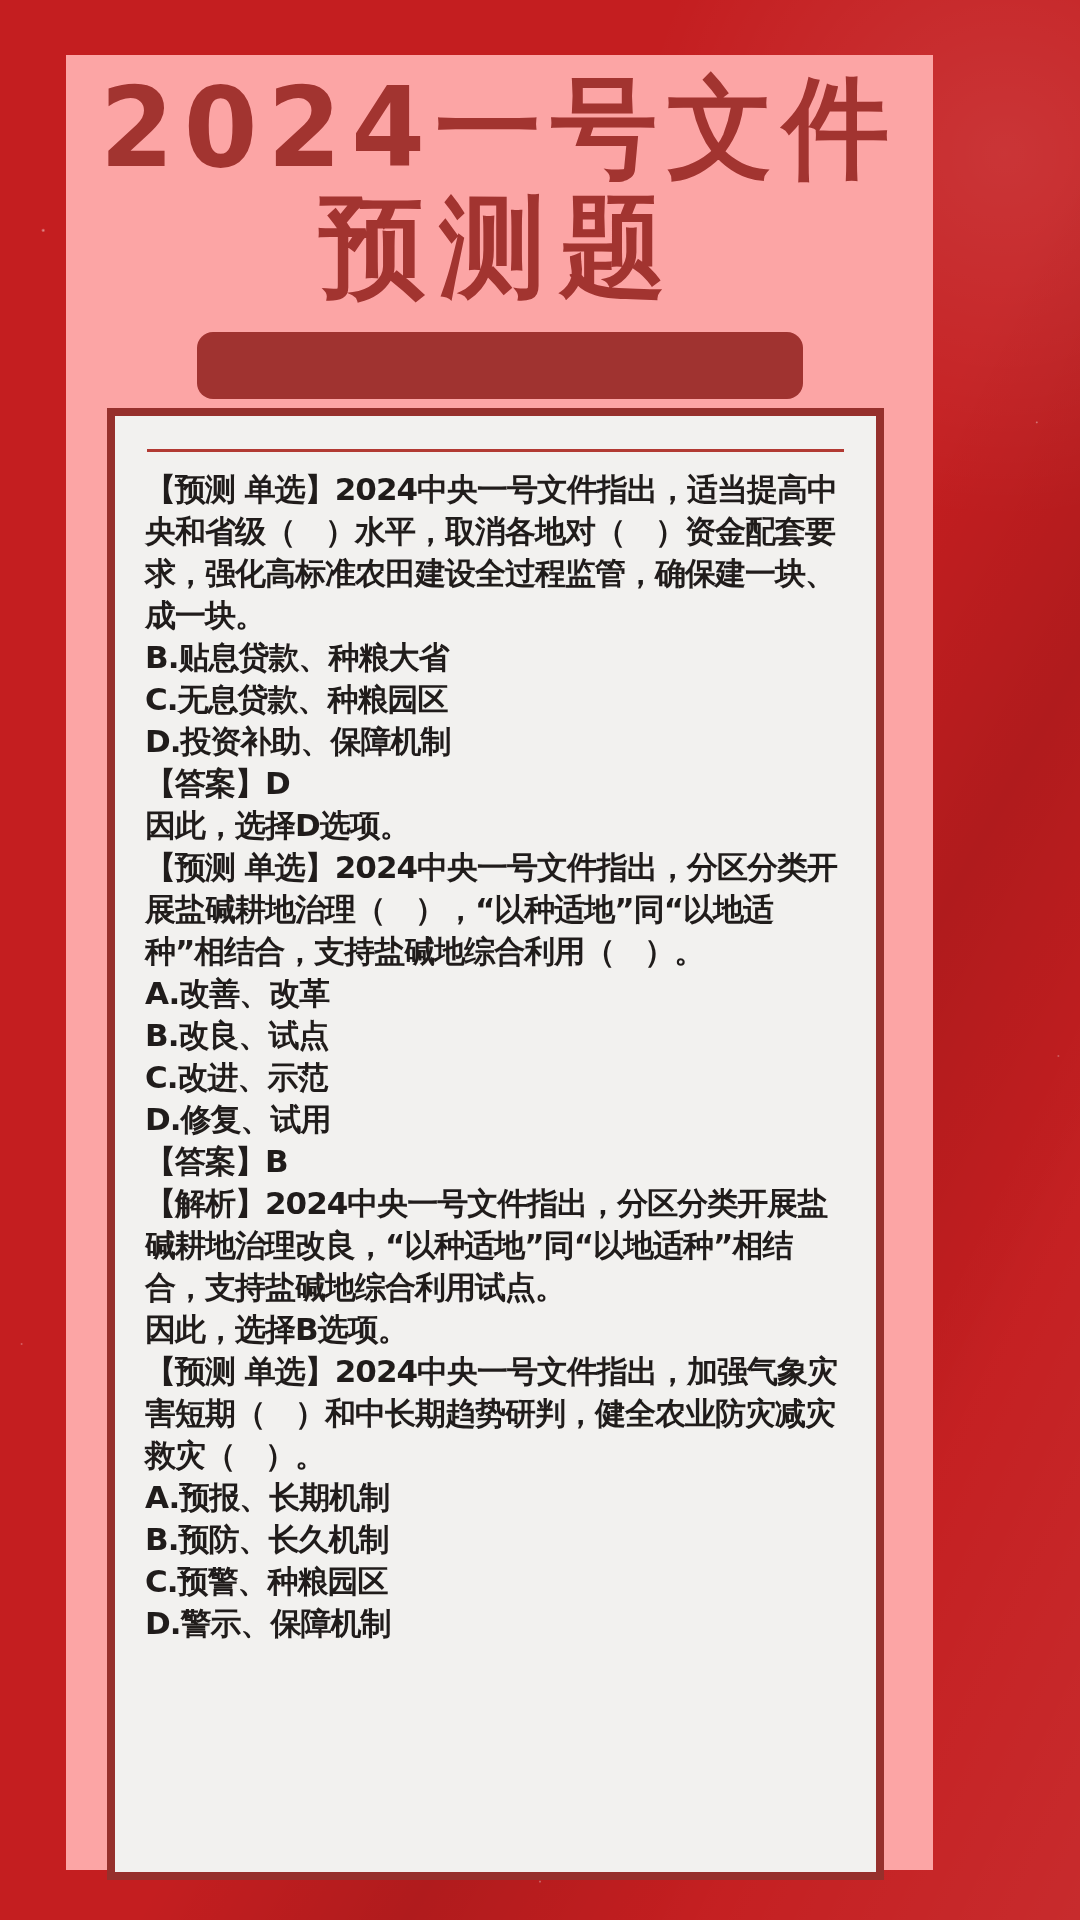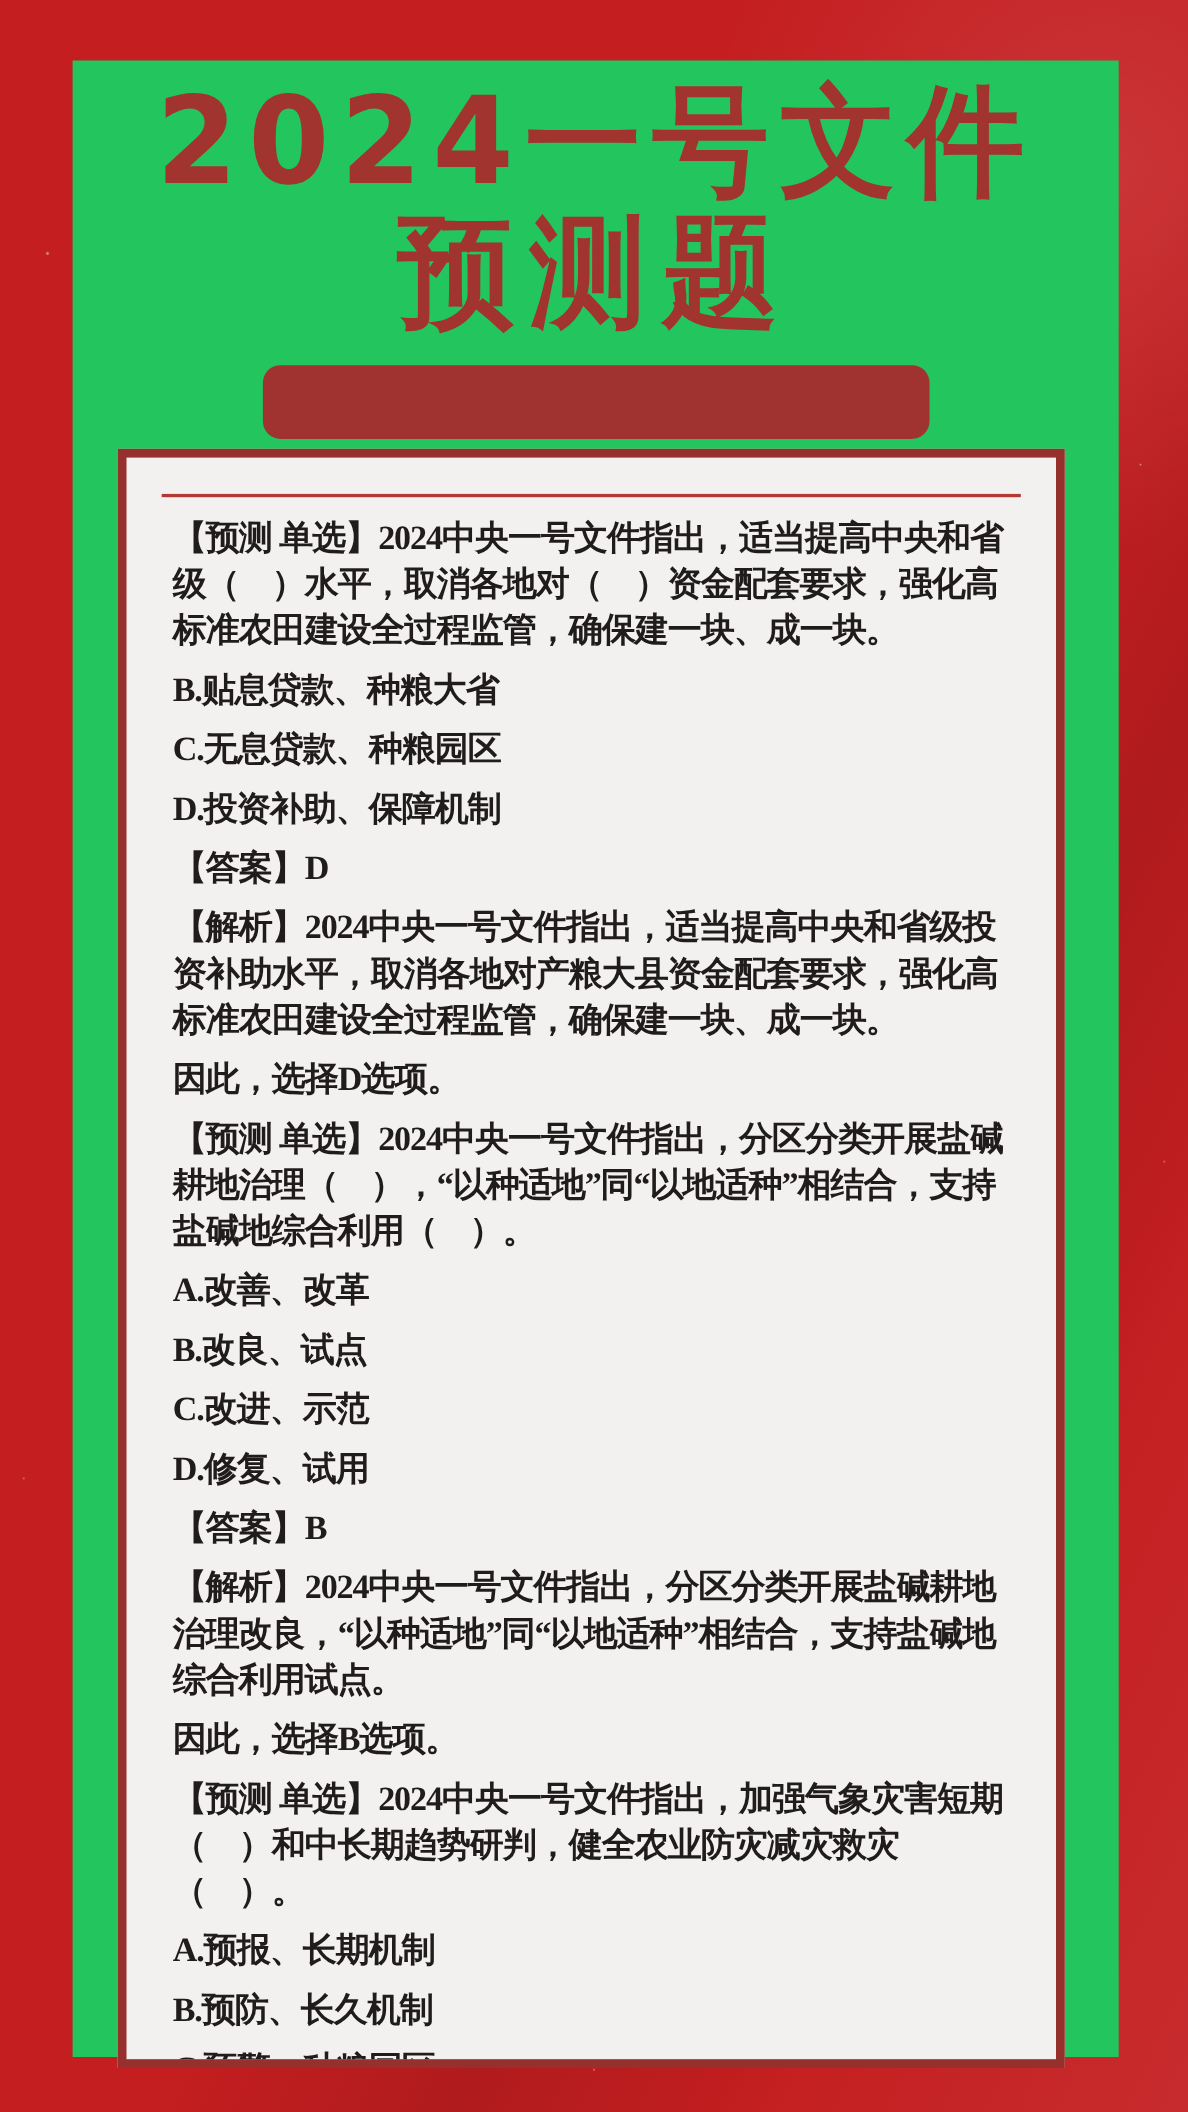--- a/index.html
+++ b/index.html
@@ -17,22 +17,22 @@
       radial-gradient(circle at 93% 8%, rgba(255,255,255,0.10), rgba(255,255,255,0) 18%),
       radial-gradient(circle 3px at 4% 12%, rgba(255,255,255,0.55), rgba(255,255,255,0) 70%),
       radial-gradient(circle 2px at 96% 22%, rgba(255,255,255,0.5), rgba(255,255,255,0) 70%),
       radial-gradient(circle 2px at 50% 98%, rgba(255,255,255,0.5), rgba(255,255,255,0) 70%),
       radial-gradient(circle 3px at 20% 96%, rgba(255,255,255,0.45), rgba(255,255,255,0) 70%),
       radial-gradient(circle 2px at 75% 97%, rgba(255,255,255,0.45), rgba(255,255,255,0) 70%),
       radial-gradient(circle 2px at 98% 55%, rgba(255,255,255,0.4), rgba(255,255,255,0) 70%),
       radial-gradient(circle 2px at 2% 70%, rgba(255,255,255,0.4), rgba(255,255,255,0) 70%);
   }
   .poster-card{
-    position:absolute;left:66px;top:55px;width:951px;height:1815px;
-    background:#22c55e;
+    position:absolute;left:66px;top:55px;width:867px;height:1815px;
+    background:#fca5a5;
   }
   .title{
     text-align:center;color:#a23430;font-weight:900;
     font-family:"DejaVu Sans",sans-serif;
   }
   .title .line1{
     font-size:106px;line-height:120px;margin-top:14px;letter-spacing:10px;
     transform:scaleY(1.04);
   }
   .title .line2{
@@ -53,24 +53,23 @@
   .intro{
     font-family:"DejaVu Serif",serif;
     font-size:29px;line-height:50px;color:#262120;
     letter-spacing:0.5px;margin:0;
   }
   .divider{
     height:3px;background:#b23a33;border:none;margin:17px 2px 16px 2px;
   }
   .qa{margin:0;}
   .qa p{
-    margin:12px;
+    margin:0;
     font-size:31px;line-height:42px;font-weight:bold;color:#201c1b;
     letter-spacing:-1px;
-    font-family:Liberation Serif, serif;
   }
 </style>
 </head>
 <body>
 
 <div class="bg-texture"></div>
 
 <div class="poster-card">
 
   <div class="title">
@@ -84,21 +83,20 @@
 
 
     <hr class="divider">
 
     <div class="qa">
       <p>【预测 单选】2024中央一号文件指出，适当提高中央和省级（　）水平，取消各地对（　）资金配套要求，强化高标准农田建设全过程监管，确保建一块、成一块。</p>
       <p>B.贴息贷款、种粮大省</p>
       <p>C.无息贷款、种粮园区</p>
       <p>D.投资补助、保障机制</p>
       <p>【答案】D</p>
-      <p>【解析】2024中央一号文件指出，适当提高中央和省级投资补助水平，取消各地对产粮大县资金配套要求，强化高标准农田建设全过程监管，确保建一块、成一块。</p>
       <p>因此，选择D选项。</p>
     </div>
 
     <div class="qa">
       <p>【预测 单选】2024中央一号文件指出，分区分类开展盐碱耕地治理（　），“以种适地”同“以地适种”相结合，支持盐碱地综合利用（　）。</p>
       <p>A.改善、改革</p>
       <p>B.改良、试点</p>
       <p>C.改进、示范</p>
       <p>D.修复、试用</p>
       <p>【答案】B</p>

